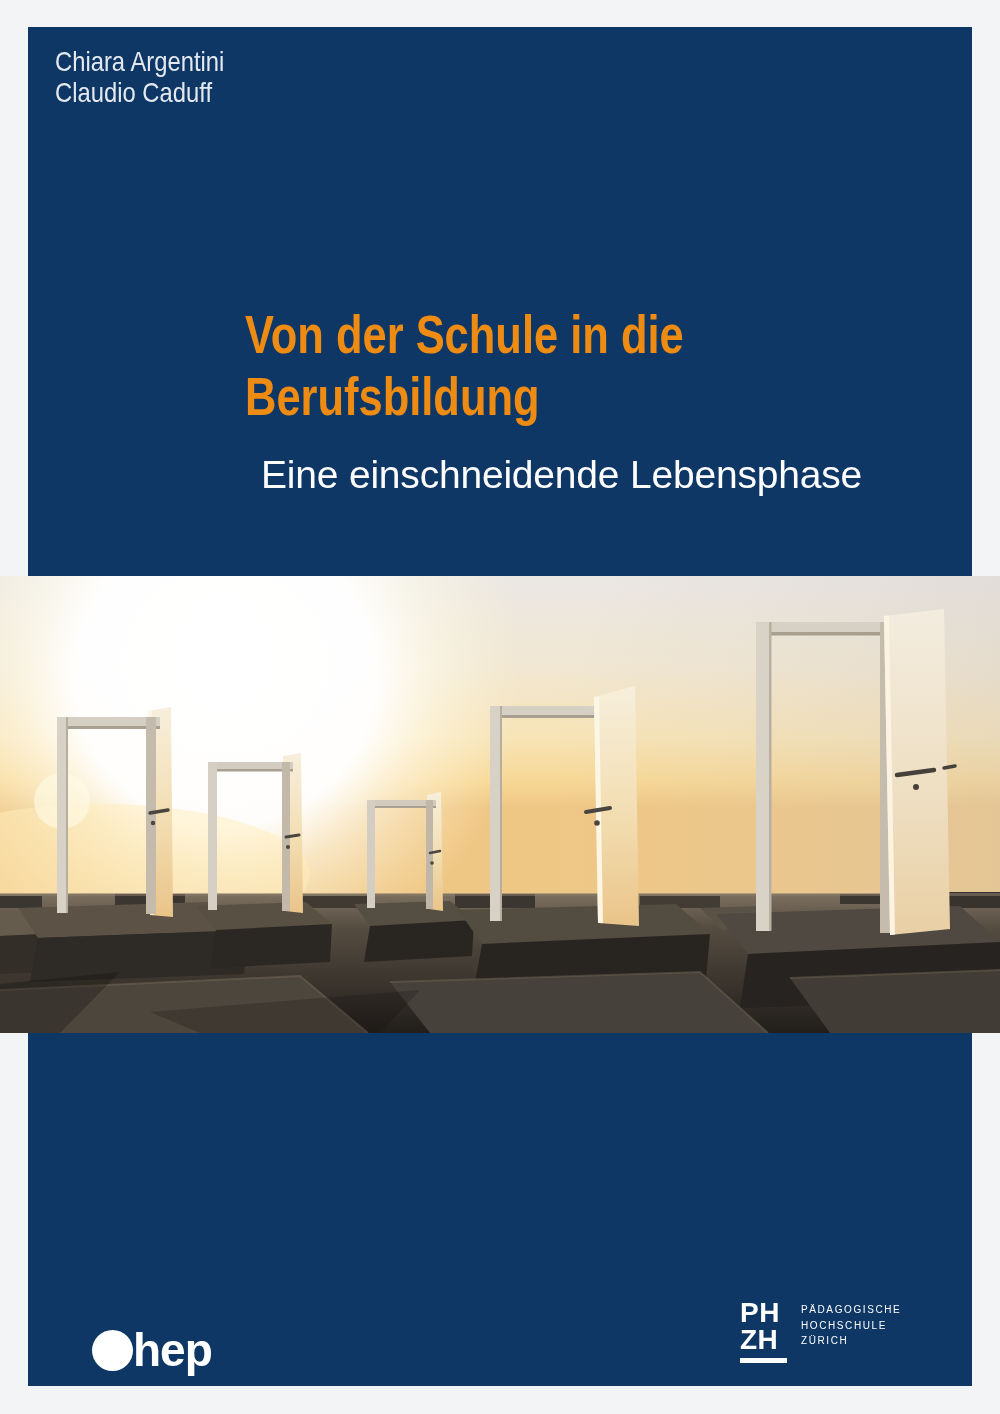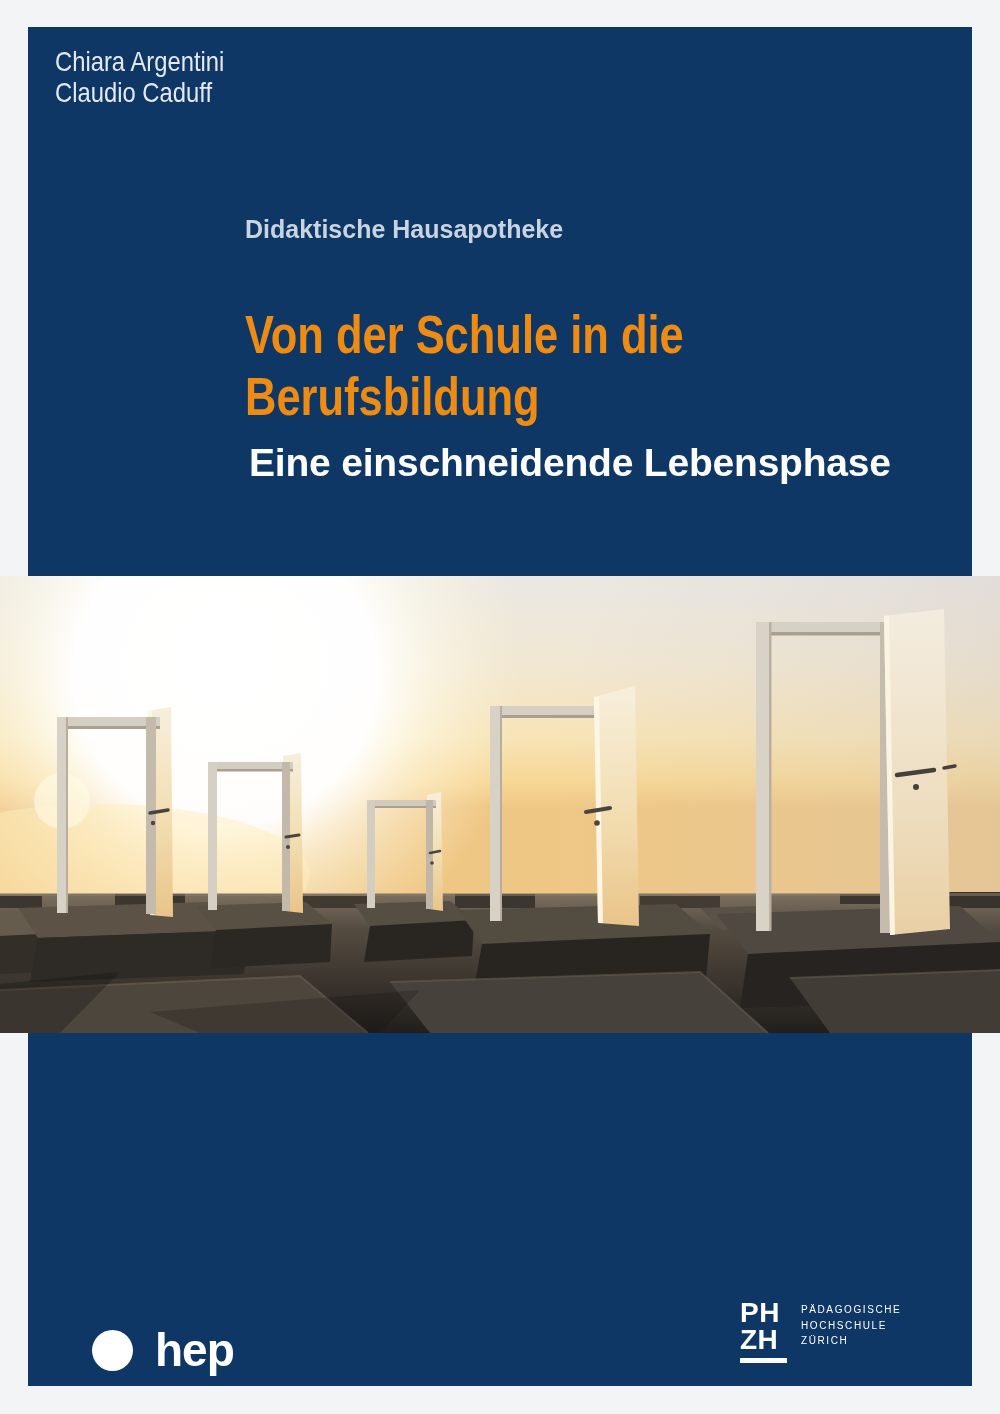--- a/index.html
+++ b/index.html
@@ -21,31 +21,31 @@
     position:absolute;left:245px;top:214px;
     font-size:25px;line-height:30px;font-weight:700;color:#c9d4e1;
     white-space:nowrap;
   }
   .title{
     position:absolute;left:245px;top:304px;margin:0;
     font-size:53px;line-height:62px;font-weight:700;color:#ee8b13;
     transform:scaleX(.82);transform-origin:0 0;white-space:nowrap;
   }
   .subtitle{
-    position:absolute;left:245px;top:434px;margin:4px;
-    font-size:39px;line-height:49px;font-weight:700;color:#fdfdfe;
+    position:absolute;left:245px;top:434px;margin:16px;
+    font-size:39px;line-height:49px;font-weight:400;color:#fdfdfe;
     white-space:nowrap;letter-spacing:-0.2px;
   }
   .photo{
     position:absolute;left:0;top:576px;width:1000px;height:457px;
   }
   .photo svg{display:block}
   .hep{
     position:absolute;left:92px;top:1327px;
-    display:flex;align-items:center;gap:22px;height:46px;
+    display:flex;align-items:center;gap:0;height:46px;
   }
   .hep-circle{width:41px;height:41px;border-radius:50%;background:#ffffff}
   .hep-text{font-size:46px;font-weight:700;color:#ffffff;letter-spacing:-1px}
   .phzh{
     position:absolute;left:740px;top:1299px;
     display:flex;gap:14px;color:#ffffff;
   }
   .phzh-abbr{font-size:28px;line-height:27px;font-weight:700;letter-spacing:.5px}
   .phzh-underline{width:47px;height:5px;background:#ffffff;margin-top:5px}
   .phzh-name{font-size:10px;font-weight:400;letter-spacing:1.6px;line-height:15.5px;padding-top:3px}
@@ -56,21 +56,20 @@
 <div>
 
   <div class="navy"></div>
 
   <div class="authors">
     <div>Chiara Argentini</div>
     <div>Claudio Caduff</div>
   </div>
 
   <div class="series">
-    <div>Didaktische Hausapotheke</div>
   </div>
 
   <h1 class="title">
     <div>Von der Schule in die</div>
     <div>Berufsbildung</div>
   </h1>
 
   <h2 class="subtitle">
     <div>Eine einschneidende Lebensphase</div>
   </h2>

